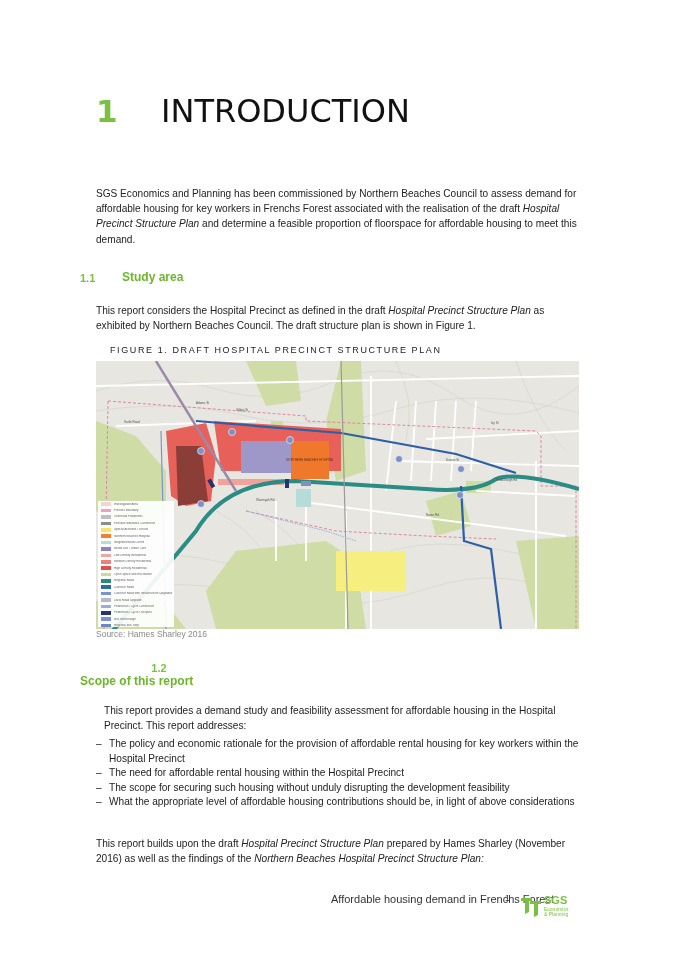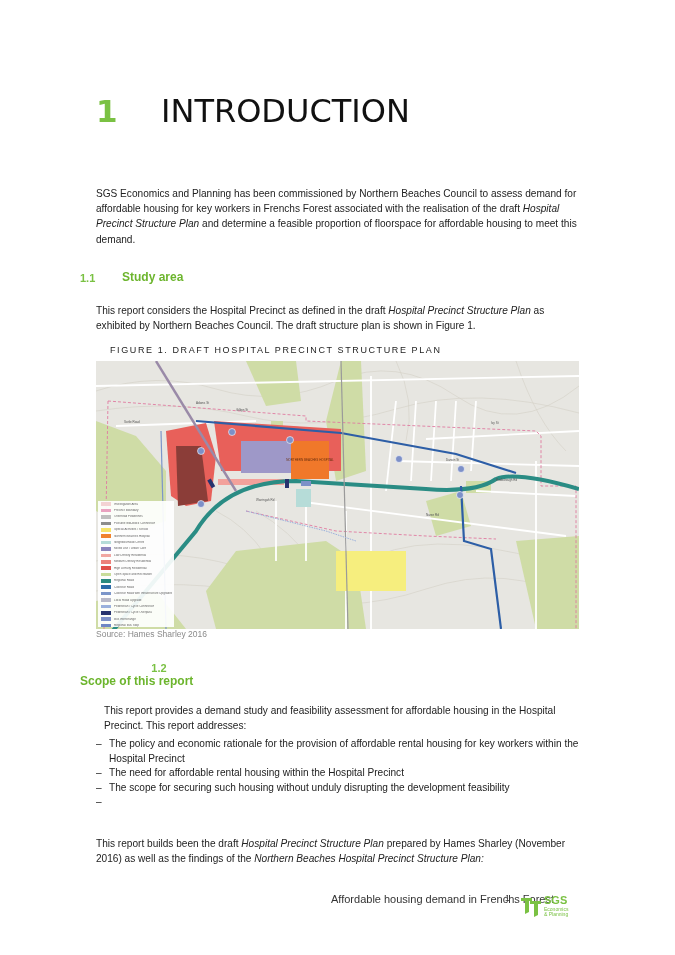--- a/index.html
+++ b/index.html
@@ -234,24 +234,24 @@
 <div class="h2" style="top:662px;flex-direction:column;">
   <span class="h2-num">1.2</span>
   <span class="h2-title">Scope of this report</span>
 </div>
 <p class="para" style="top:695px;margin:8px;">This report provides a demand study and feasibility assessment for affordable housing in the Hospital Precinct. This report addresses:</p>
 
 <ul class="bullets">
   <li><span class="dash">–</span><span>The policy and economic rationale for the provision of affordable rental housing for key workers within the Hospital Precinct</span></li>
   <li><span class="dash">–</span><span>The need for affordable rental housing within the Hospital Precinct</span></li>
   <li><span class="dash">–</span><span>The scope for securing such housing without unduly disrupting the development feasibility</span></li>
-  <li><span class="dash">–</span></li>
+  <li><span class="dash">–</span><span>What the appropriate level of affordable housing contributions should be, in light of above considerations</span></li>
 </ul>
 
-<p class="para" style="top:836px;margin:0;"><span>This report builds been the draft </span><i>Hospital Precinct Structure Plan</i><span> prepared by Hames Sharley (November 2016) as well as the findings of the </span><i>Northern Beaches Hospital Precinct Structure Plan:</i></p>
+<p class="para" style="top:836px;margin:0;"><span>This report builds upon the draft </span><i>Hospital Precinct Structure Plan</i><span> prepared by Hames Sharley (November 2016) as well as the findings of the </span><i>Northern Beaches Hospital Precinct Structure Plan:</i></p>
 
 <div class="footer-text">Affordable housing demand in Frenchs Forest</div>
 <div class="footer-page">1</div>
 <div class="logo">
   <svg width="60" height="28" viewBox="0 0 60 28">
     <g fill="#7ac143">
       <path d="M1 6 L12 6 L12 9 L9 9 L9 20 L5 22 L5 9 L1 9 Z"></path>
       <path d="M10 9 L21 9 L21 12 L18 12 L18 23 L14 25 L14 12 L10 12 Z"></path>
     </g>
     <text x="24" y="12" font-size="11" font-weight="bold" fill="#7ac143" font-family="Liberation Sans, sans-serif">SGS</text>

